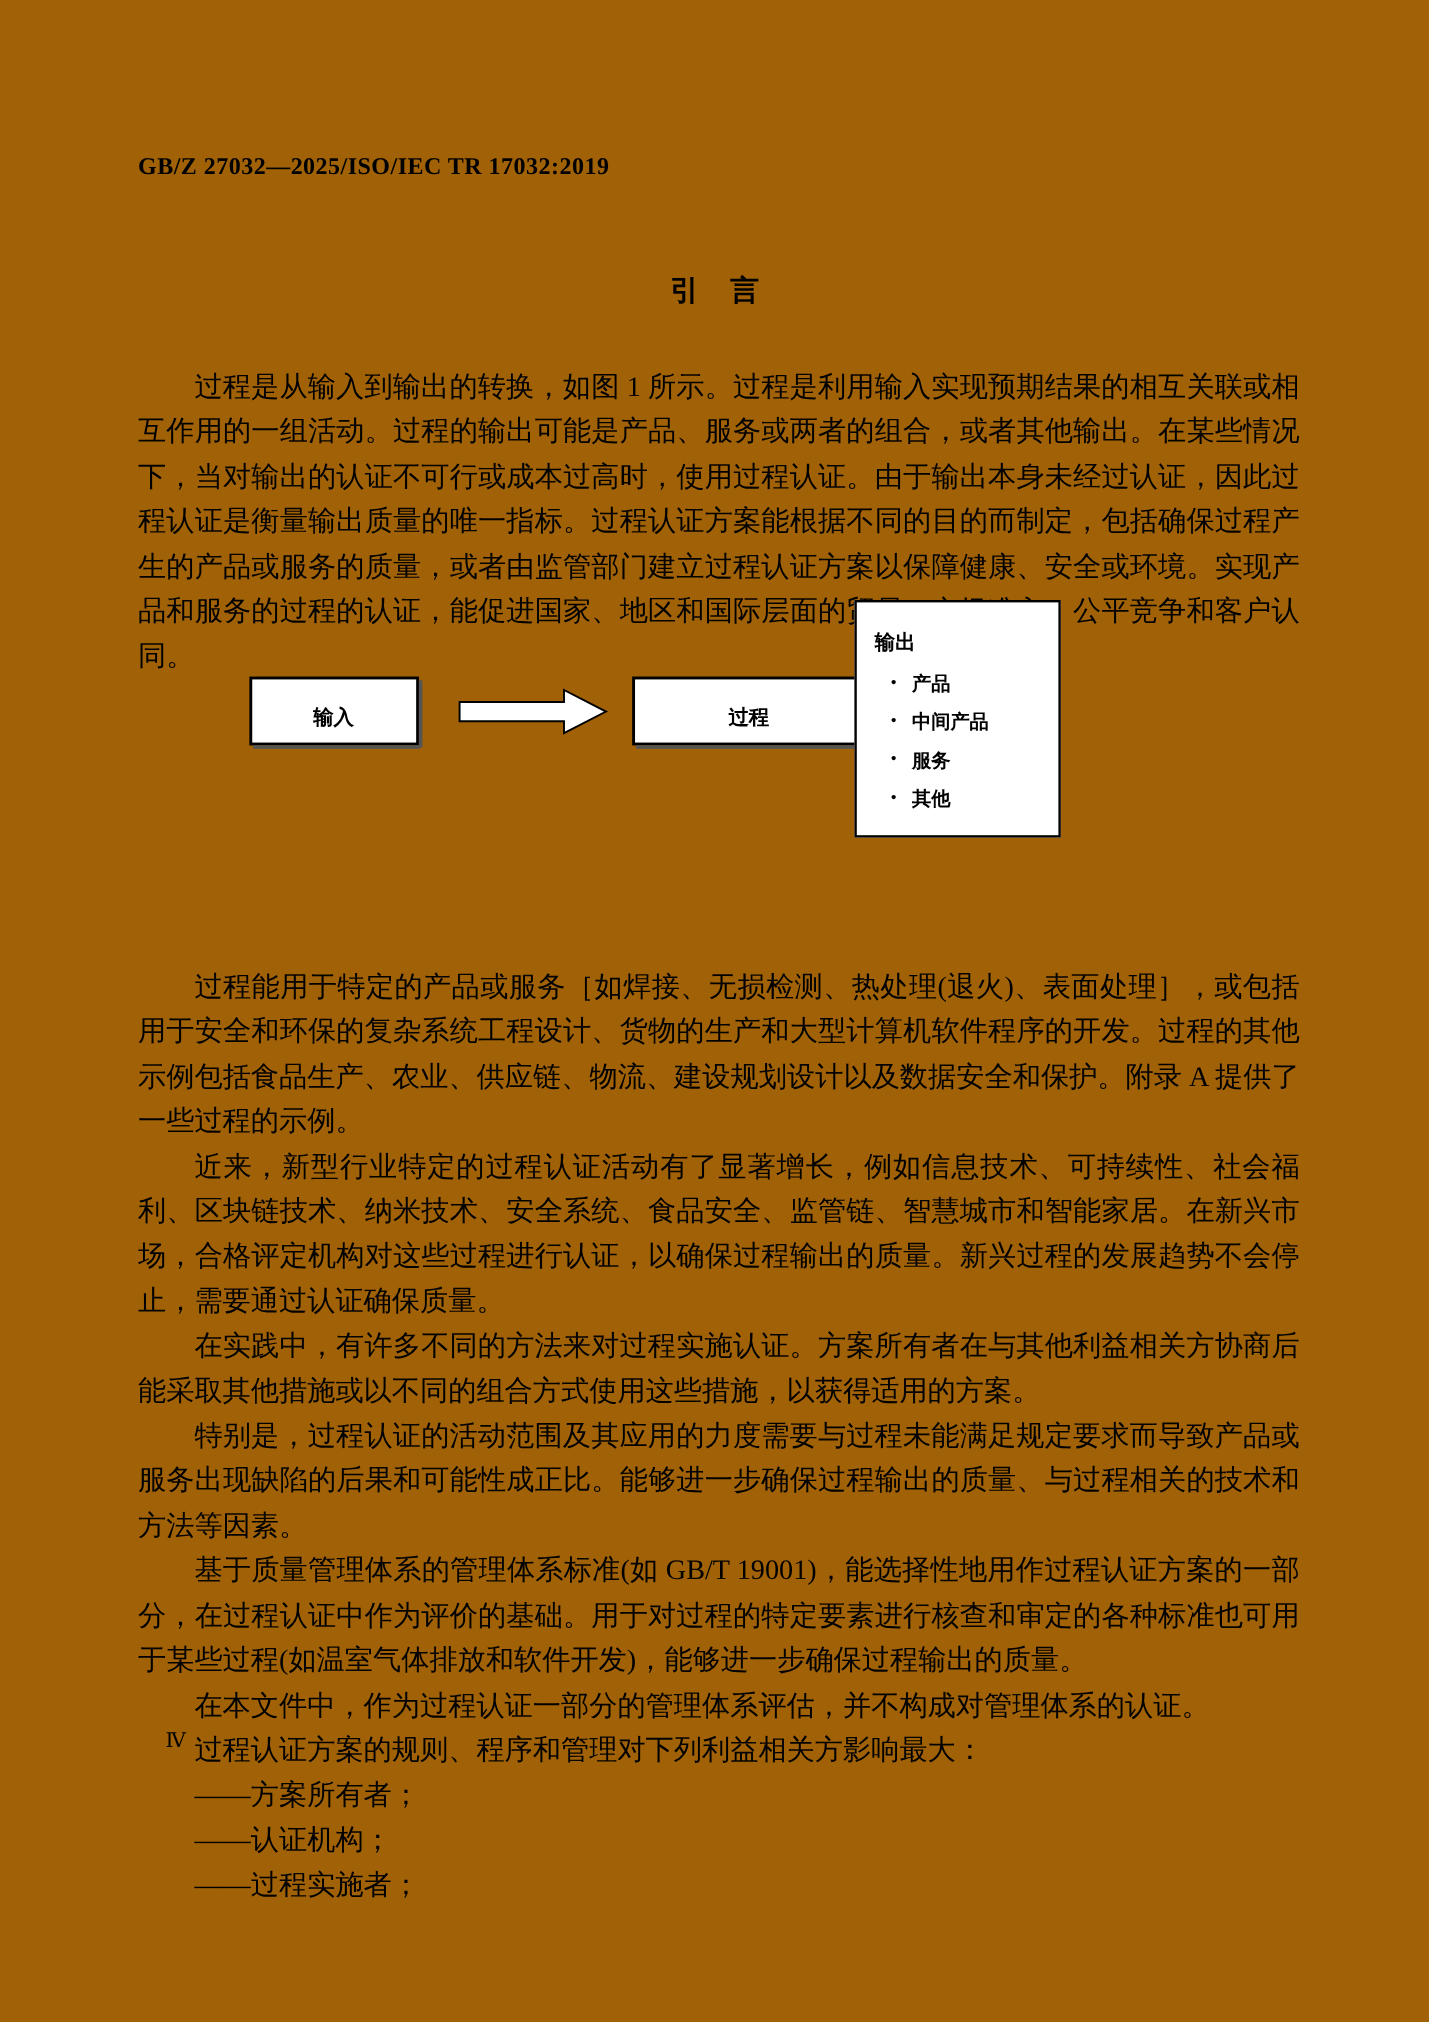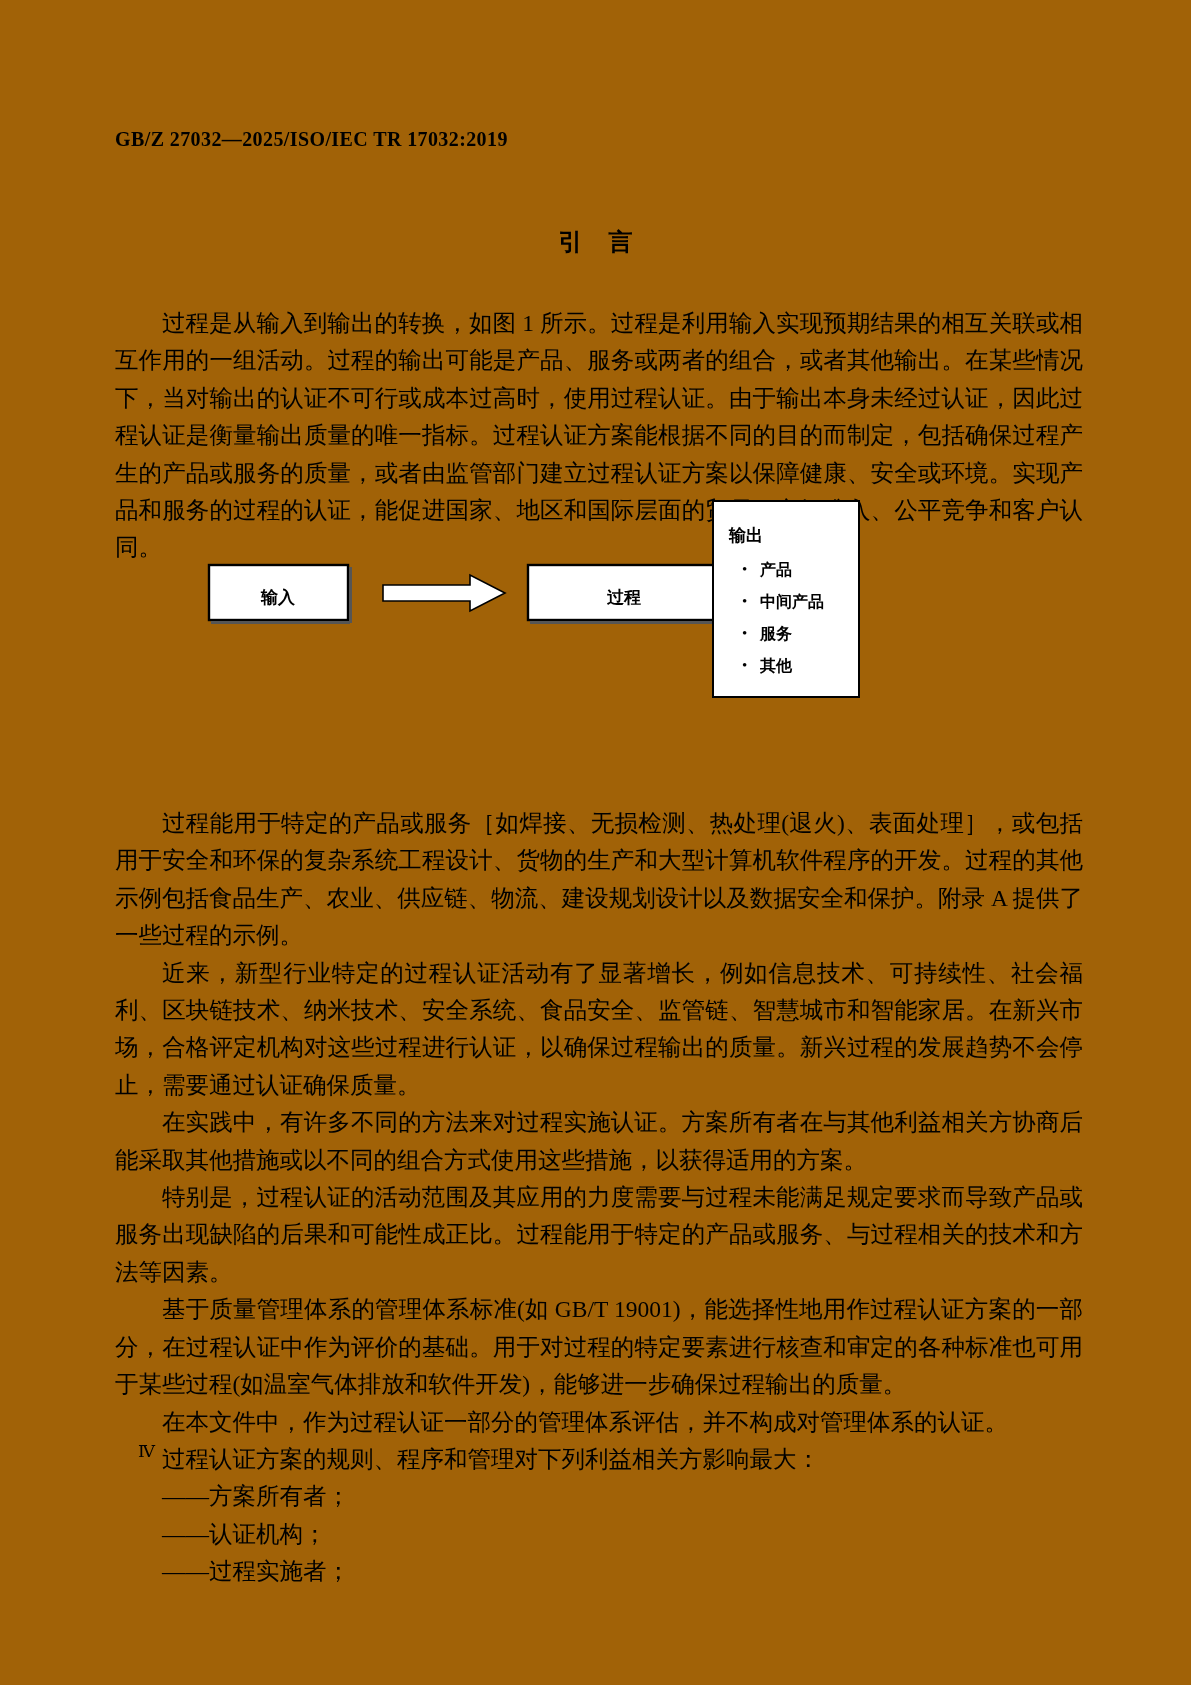--- a/index.html
+++ b/index.html
@@ -168,21 +168,21 @@
       </g>
       <g>
         <rect x="597" y="4" width="0" height="0" fill="none"></rect>
       </g>
 
       <g>
         <rect x="597" y="4" width="0.01" height="0.01" fill="none"></rect>
       </g>
     </svg>
 
-    <div style="position:absolute; left:597px; top:3px; width:148px; height:198px;
+    <div style="position:absolute; left:597px; top:3px; width:172px; height:198px;
                 border:2.5px solid #000; background:#fff; box-sizing:border-box;">
       <div style="position:absolute; left:15px; top:22px;" class="fig-label">输出</div>
       <ul style="list-style:none; margin:0; padding:0; position:absolute; left:46px; top:58px;">
         <li style="position:relative; height:32px;">
           <span style="position:absolute; left:-18px; top:1px; font-size:15px;">•</span>
           <span class="fig-bullet-text">产品</span>
         </li>
         <li style="position:relative; height:32px;">
           <span style="position:absolute; left:-18px; top:1px; font-size:15px;">•</span>
           <span class="fig-bullet-text">中间产品</span>
@@ -197,21 +197,21 @@
         </li>
       </ul>
     </div>
   </div>
 
 
   <div class="body-area-2">
     <p class="para">过程能用于特定的产品或服务［如焊接、无损检测、热处理(退火)、表面处理］，或包括用于安全和环保的复杂系统工程设计、货物的生产和大型计算机软件程序的开发。过程的其他示例包括食品生产、农业、供应链、物流、建设规划设计以及数据安全和保护。附录 A 提供了一些过程的示例。</p>
     <p class="para">近来，新型行业特定的过程认证活动有了显著增长，例如信息技术、可持续性、社会福利、区块链技术、纳米技术、安全系统、食品安全、监管链、智慧城市和智能家居。在新兴市场，合格评定机构对这些过程进行认证，以确保过程输出的质量。新兴过程的发展趋势不会停止，需要通过认证确保质量。</p>
     <p class="para">在实践中，有许多不同的方法来对过程实施认证。方案所有者在与其他利益相关方协商后能采取其他措施或以不同的组合方式使用这些措施，以获得适用的方案。</p>
-    <p class="para">特别是，过程认证的活动范围及其应用的力度需要与过程未能满足规定要求而导致产品或服务出现缺陷的后果和可能性成正比。过程能用于特定的产品或服务、与过程相关的技术和方法等因素。</p>
+    <p class="para">特别是，过程认证的活动范围及其应用的力度需要与过程未能满足规定要求而导致产品或服务出现缺陷的后果和可能性成正比。能够进一步确保过程输出的质量、与过程相关的技术和方法等因素。</p>
     <p class="para">基于质量管理体系的管理体系标准(如 GB/T 19001)，能选择性地用作过程认证方案的一部分，在过程认证中作为评价的基础。用于对过程的特定要素进行核查和审定的各种标准也可用于某些过程(如温室气体排放和软件开发)，能够进一步确保过程输出的质量。</p>
     <p class="para">在本文件中，作为过程认证一部分的管理体系评估，并不构成对管理体系的认证。</p>
     <p class="para">过程认证方案的规则、程序和管理对下列利益相关方影响最大：</p>
 
     <p class="dash-item">——方案所有者；</p>
     <p class="dash-item">——认证机构；</p>
     <p class="dash-item">——过程实施者；</p>
 
   </div>
 

